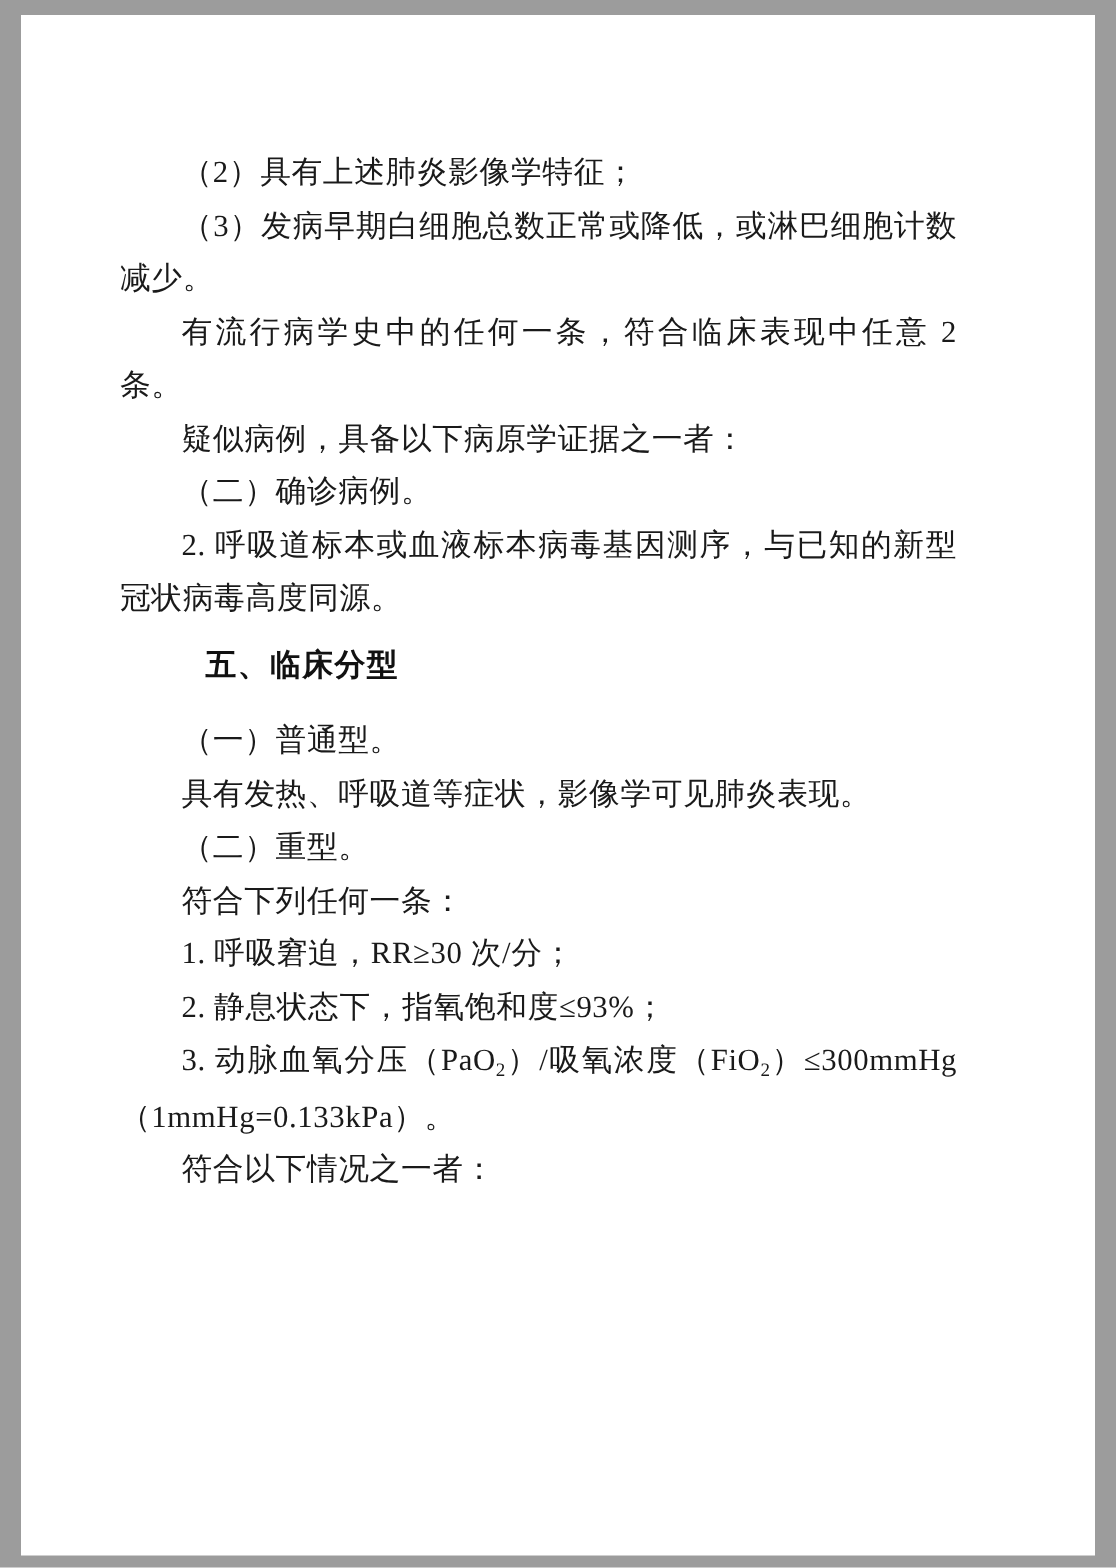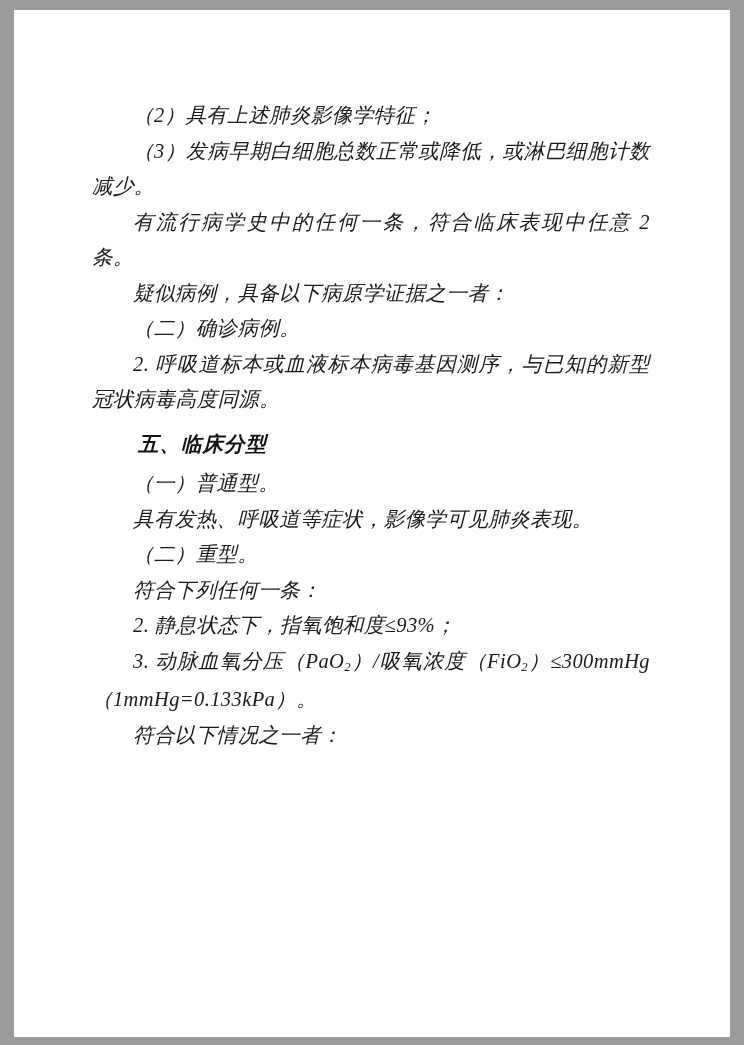--- a/index.html
+++ b/index.html
@@ -17,27 +17,26 @@
     position: absolute;
     left: 14px;
     top: 10px;
     width: 716px;
     height: 1027px;
     background: #ffffff;
     box-sizing: border-box;
   }
   .page-body {
     position: absolute;
-    left: 12px;
+    left: 0;
     top: 0;
     width: 688px;
     height: 1027px;
     padding: 88px 64px 0 66px;
     box-sizing: border-box;
-    font-style: italic;
   }
   .para {
     font-size: 20.5px;
     line-height: 35.5px;
     color: #1a1a1a;
     text-align: justify;
     text-justify: inter-ideograph;
     letter-spacing: 0.4px;
     margin: 0;
     font-family: "Liberation Serif", "DejaVu Serif", serif;
@@ -45,21 +44,21 @@
   .indent {
     text-indent: 41px;
   }
   .heading {
     font-size: 20.5px;
     line-height: 35.5px;
     color: #111;
     font-weight: bold;
     text-indent: 41px;
     letter-spacing: 1px;
-    margin: 5px;
+    margin: 16px;
     font-family: "Liberation Sans", "DejaVu Sans", sans-serif;
   }
   .gap-top {
     margin-top: 8px;
   }
   sub {
     font-size: 0.62em;
     vertical-align: baseline;
     position: relative;
     bottom: -0.28em;
@@ -90,20 +89,21 @@
     <p class="heading gap-top">五、临床分型</p>
 
     <p class="para indent">（一）普通型。</p>
 
     <p class="para indent">具有发热、呼吸道等症状，影像学可见肺炎表现。</p>
 
     <p class="para indent">（二）重型。</p>
 
     <p class="para indent">符合下列任何一条：</p>
 
+    <p class="para indent">1. 呼吸窘迫，RR≥30 次/分；</p>
 
     <p class="para indent">2. 静息状态下，指氧饱和度≤93%；</p>
 
     <p class="para indent mono-ish"><span>3. 动脉血氧分压（PaO</span><sub>2</sub><span>）/吸氧浓度（FiO</span><sub>2</sub><span>）≤300mmHg（1mmHg=0.133kPa）。</span></p>
 
 
     <p class="para indent">符合以下情况之一者：</p>
 
 
 

